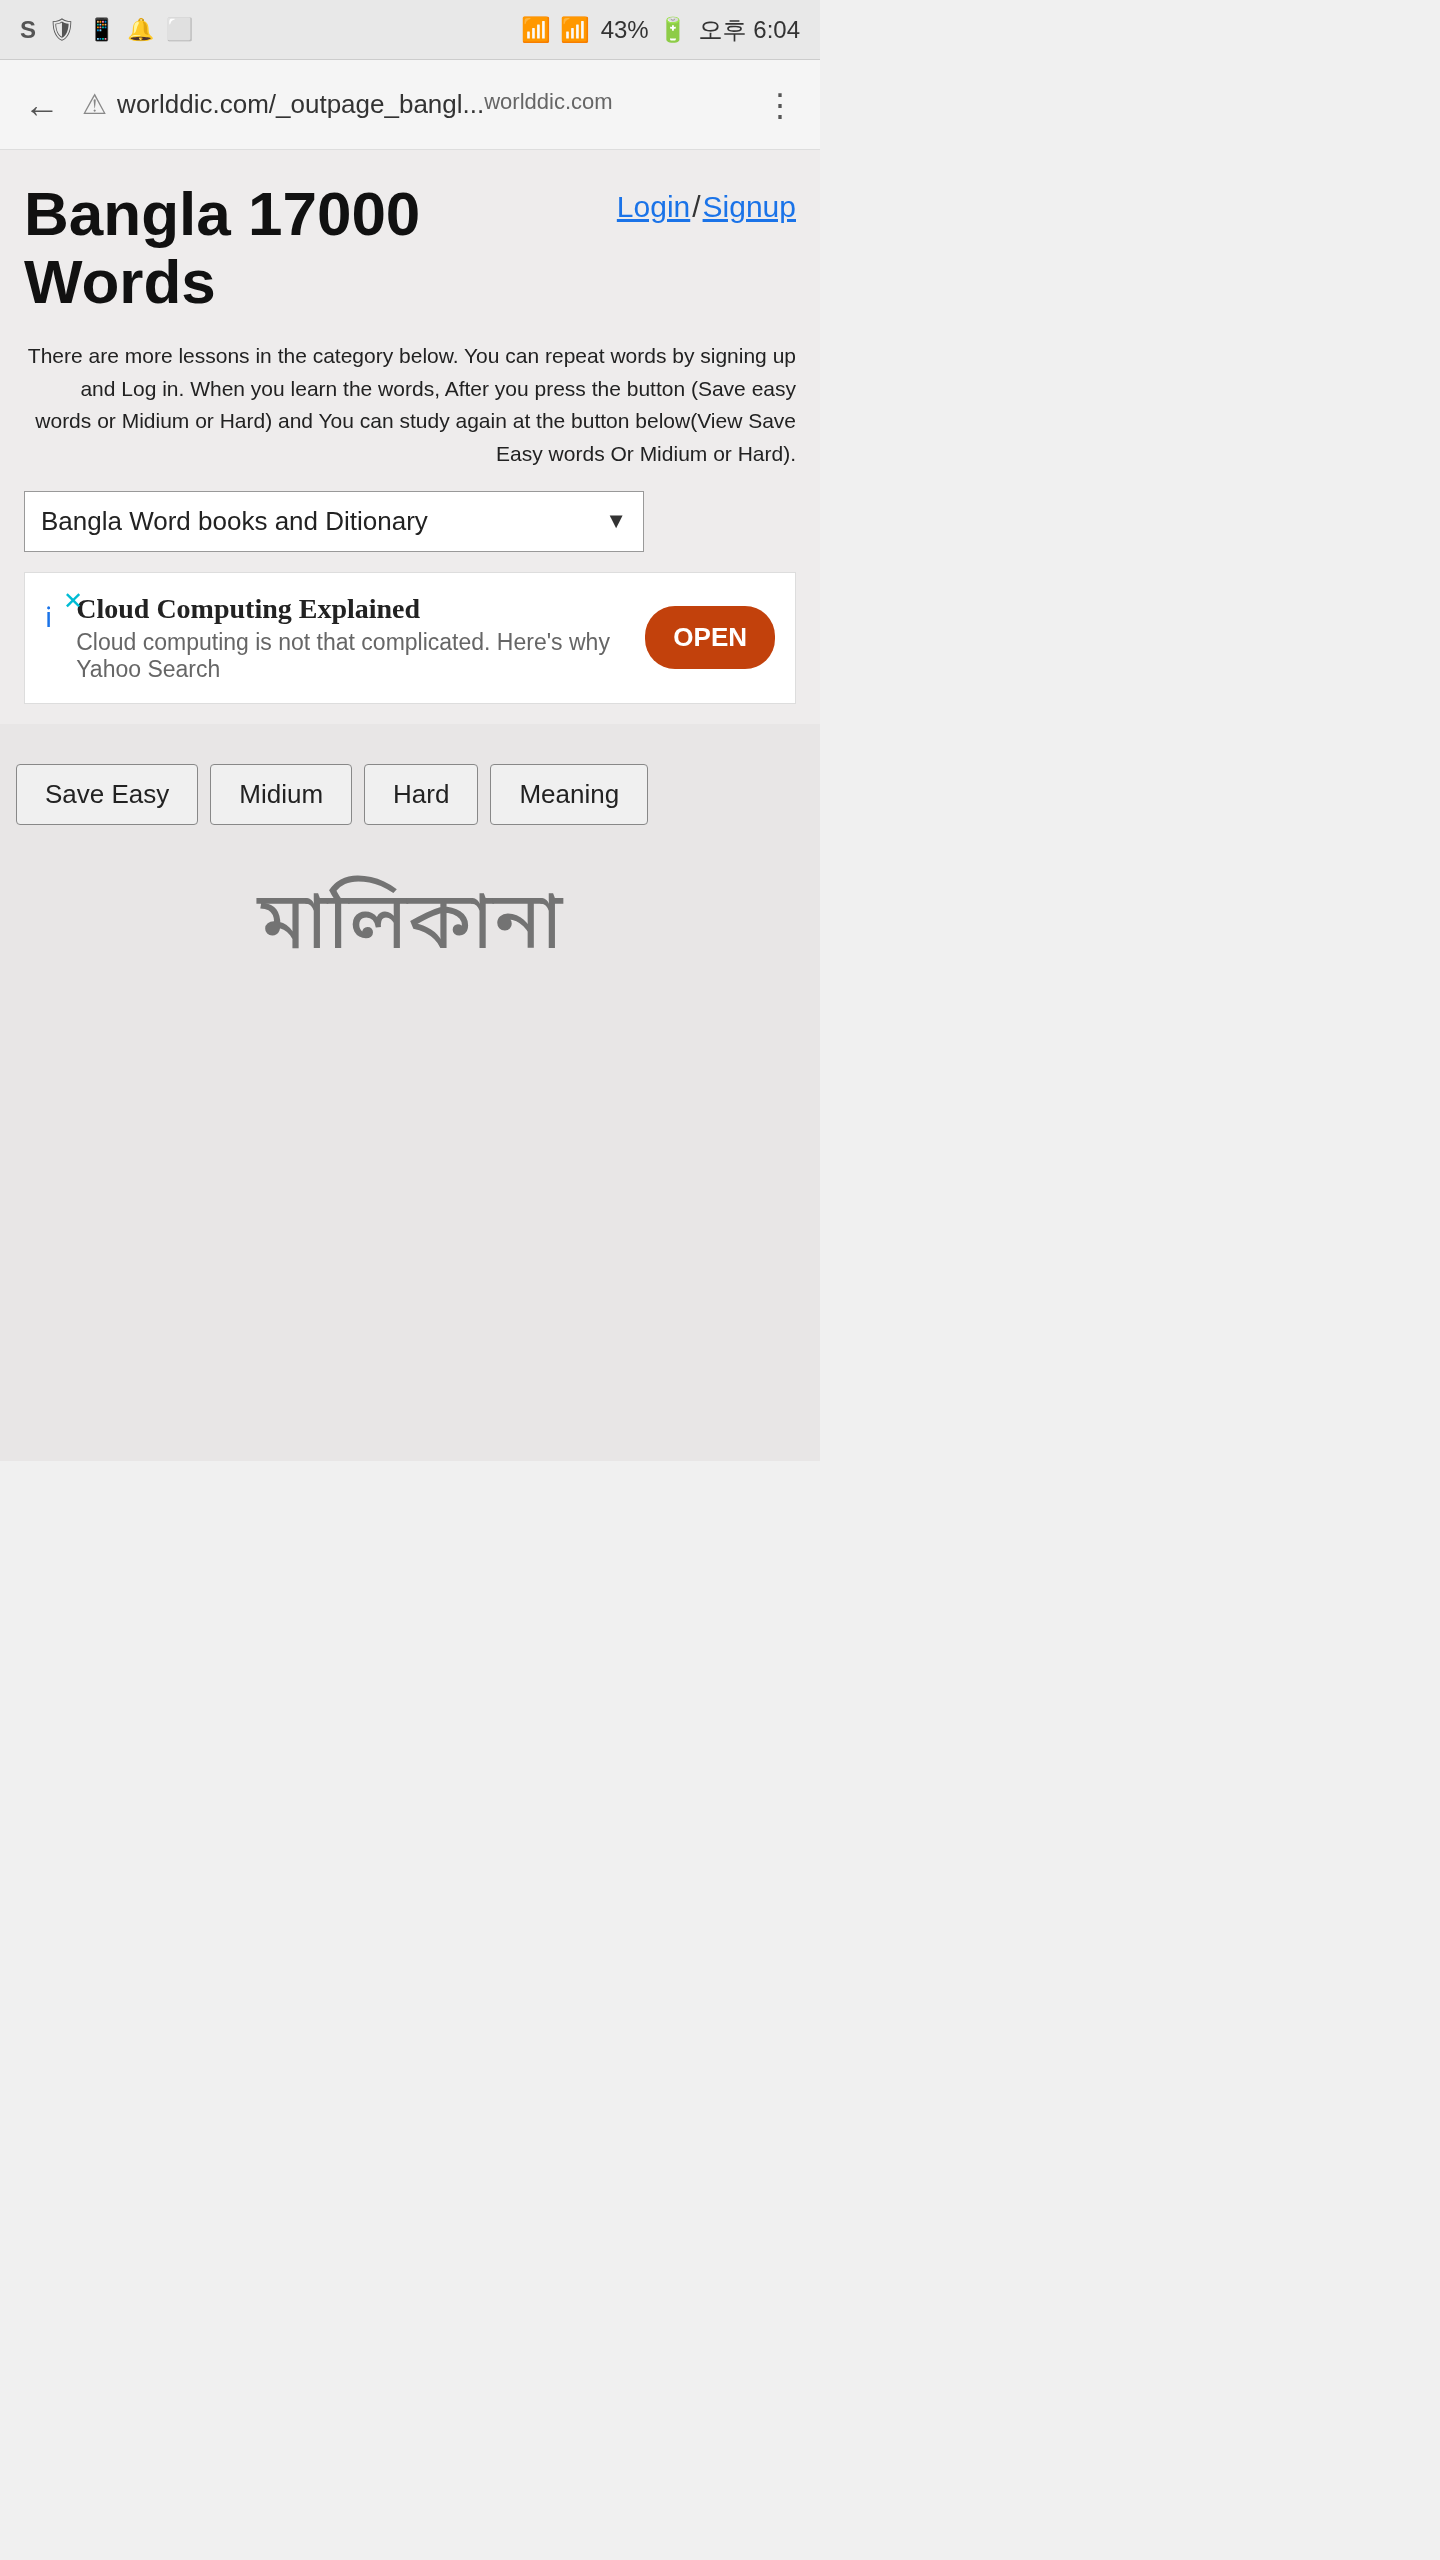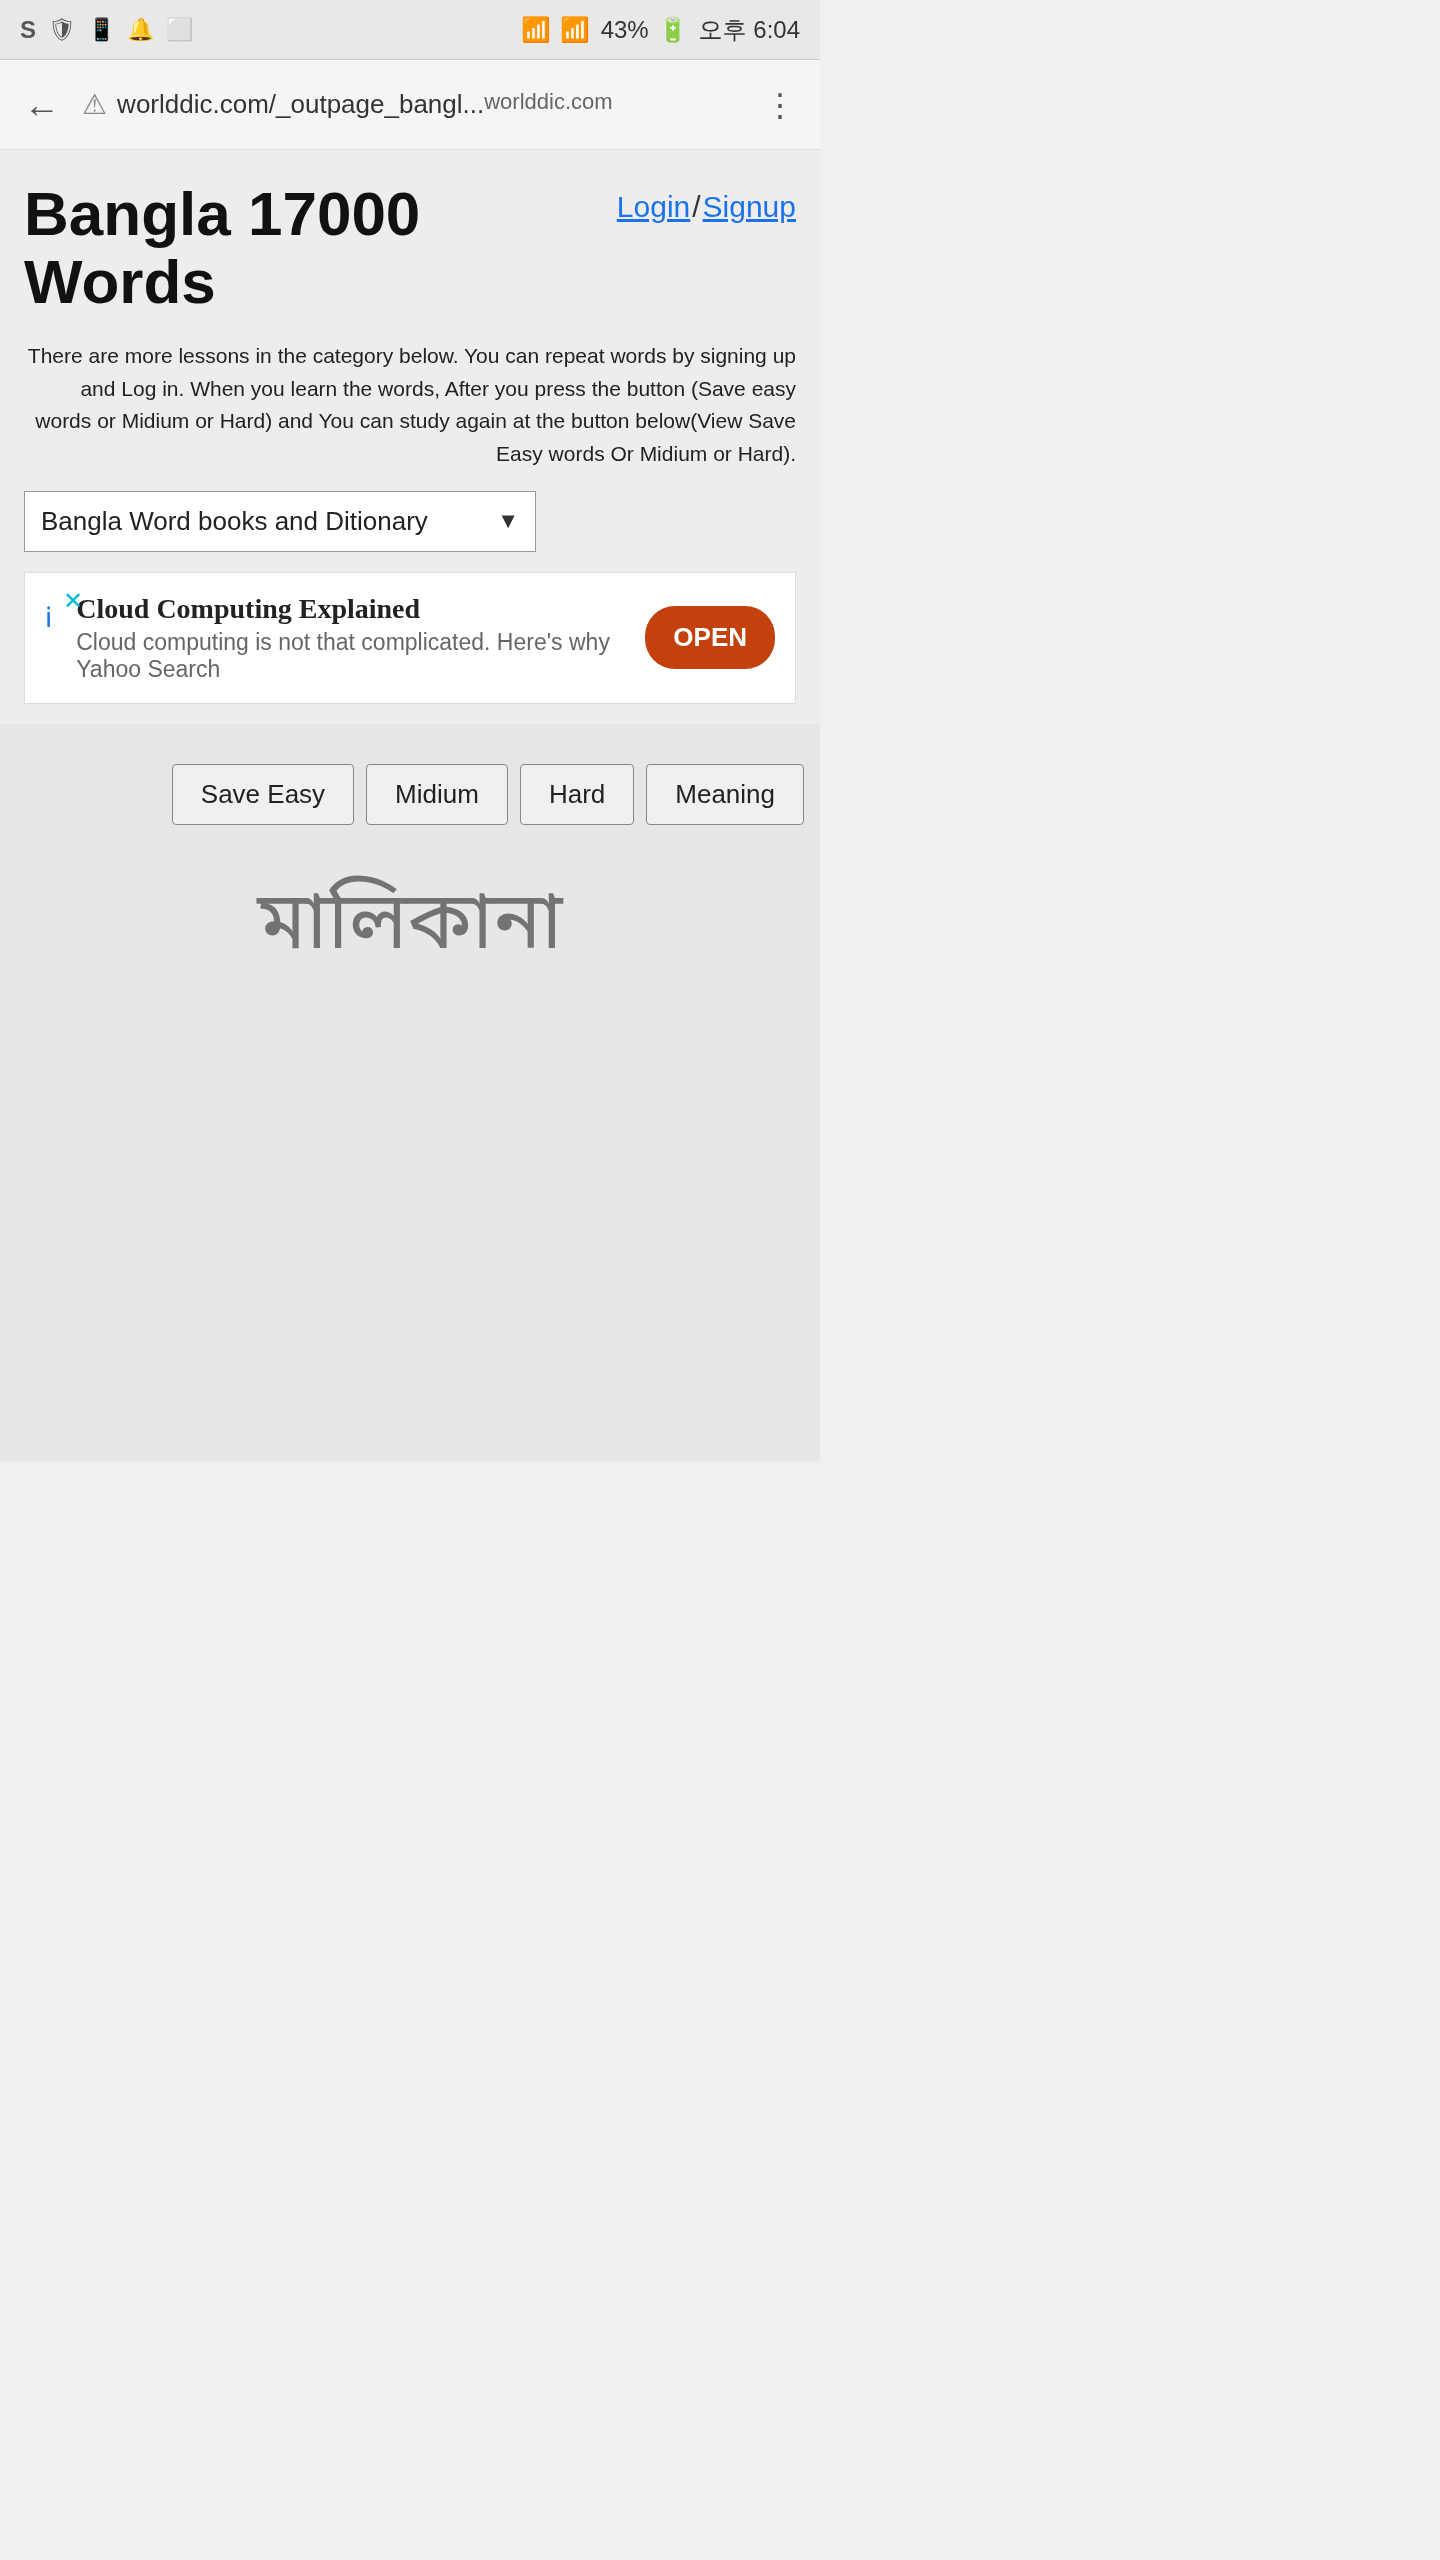--- a/index.html
+++ b/index.html
@@ -144,21 +144,21 @@
       line-height: 1.55;
       margin-bottom: 20px;
       text-align: right;
     }
 
     .dropdown-container {
       display: flex;
       align-items: center;
       border: 1.5px solid #999;
       background: #fff;
-      width: 512px;
+      width: 620px;
       padding: 14px 16px;
       justify-content: space-between;
       cursor: pointer;
     }
 
     .dropdown-label {
       font-size: 26px;
       color: #222;
     }
 
@@ -233,21 +233,21 @@
 
     
     .word-section {
       background: #e8e6e6;
       padding: 20px 16px 60px 16px;
     }
 
     .action-buttons {
       display: flex;
       gap: 12px;
-      justify-content: flex-end;
+      justify-content: flex-start;
       padding: 20px 0 30px 0;
       flex-wrap: wrap;
     }
 
     .action-btn {
       border: 1.5px solid #888;
       background: #f0f0f0;
       padding: 14px 28px;
       font-size: 26px;
       cursor: pointer;

